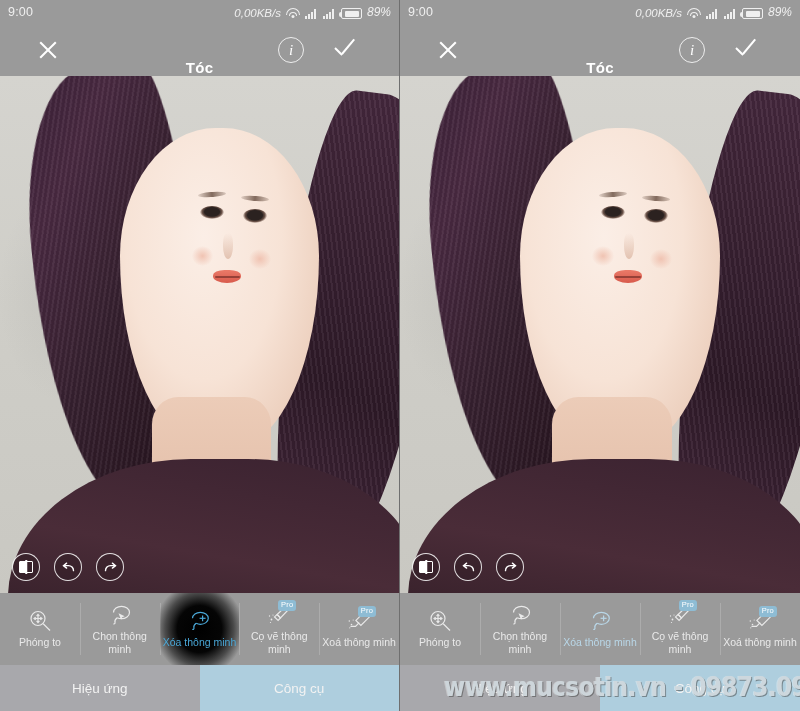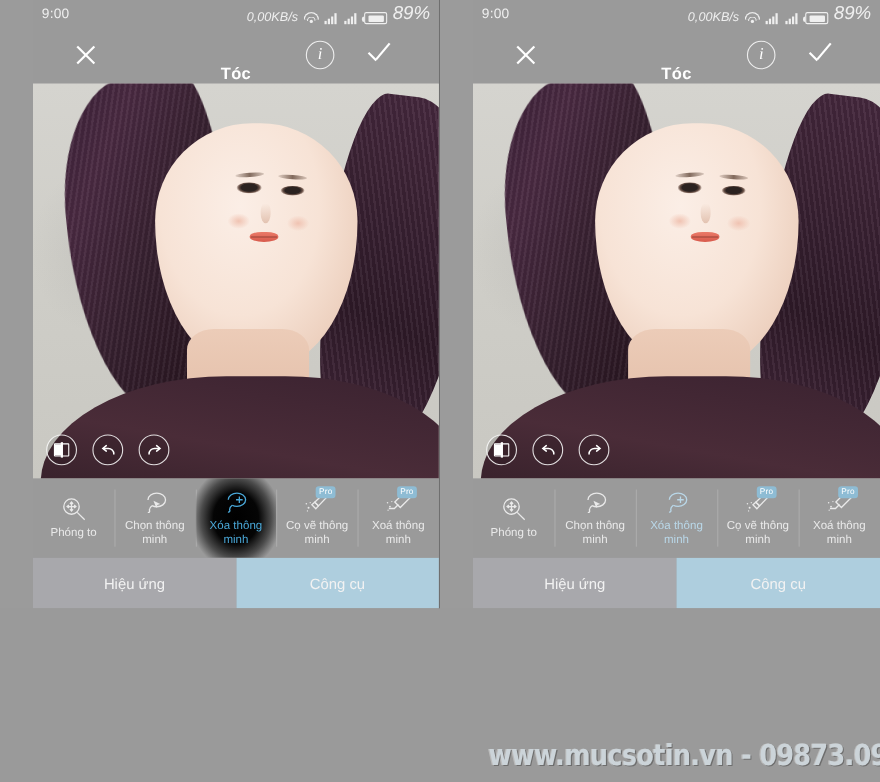--- a/index.html
+++ b/index.html
@@ -1,20 +1,20 @@
 <!DOCTYPE html>
 <html><head>
 <meta charset="utf-8">
 <style>
   * { margin:0; padding:0; box-sizing:border-box; }
   html,body{ width:800px; height:711px; background:#9a9a9a; overflow:hidden;
     font-family:"Liberation Sans", sans-serif; }
   .screen{ position:relative; width:800px; height:711px; display:flex; }
-  .panel{ position:relative; width:400px; height:553px; background:#9b9b9b;
-    display:flex; flex-direction:column; overflow:hidden;padding-left:30px; }
+  .panel{ position:relative; width:400px; height:711px; background:#9b9b9b;
+    display:flex; flex-direction:column; overflow:hidden; }
   .panel.left{ border-right:1px solid #6f6f6f; }
 
   
   .statusbar{ height:24px; flex:0 0 24px; background:#9a9a9a; display:flex;
     align-items:center; padding:0 8px; color:#f0f0f0; font-size:12px; }
   .sb-time{ font-size:12.5px; letter-spacing:.2px; color:#efefef; }
   .sb-right{ margin-left:auto; display:flex; align-items:flex-end; gap:5px;font-style:italic; }
   .sb-speed{ font-size:11.5px; color:#efefef; }
   .wifi{ width:14px; height:11px; position:relative; }
   .wifi i{ position:absolute; left:50%; transform:translateX(-50%);
@@ -28,21 +28,21 @@
   .sig b:nth-child(1){ height:3px; }
   .sig b:nth-child(2){ height:5px; }
   .sig b:nth-child(3){ height:7.5px; }
   .sig b:nth-child(4){ height:10px; }
   .batt{ width:21px; height:11px; border:1.5px solid #efefef; border-radius:2px;
     position:relative; padding:1.5px; }
   .batt:after{ content:""; position:absolute; left:-3px; top:3px; width:2px;
     height:5px; background:#efefef; border-radius:2px 0 0 2px; }
   .batt i{ display:block; height:100%; width:89%; background:#efefef; margin-left:auto;
     border-radius:1px; }
-  .sb-pct{ font-size:17px; color:#efefef; }
+  .sb-pct{ font-size:12px; color:#efefef; }
 
   
   .toolbar{ height:52px; flex:0 0 52px; background:#9a9a9a; display:flex;
     align-items:flex-end; position:relative; }
   .tb-title{ position:absolute; left:0; right:0; text-align:center; color:#fff;
     font-size:15px; font-weight:bold; letter-spacing:.3px; pointer-events:none; }
   .tb-btn{ width:56px; height:52px; display:flex; align-items:center;
     justify-content:center; cursor:pointer; }
   .tb-close{ margin-left:20px; }
   .tb-info{ margin-left:auto; }

